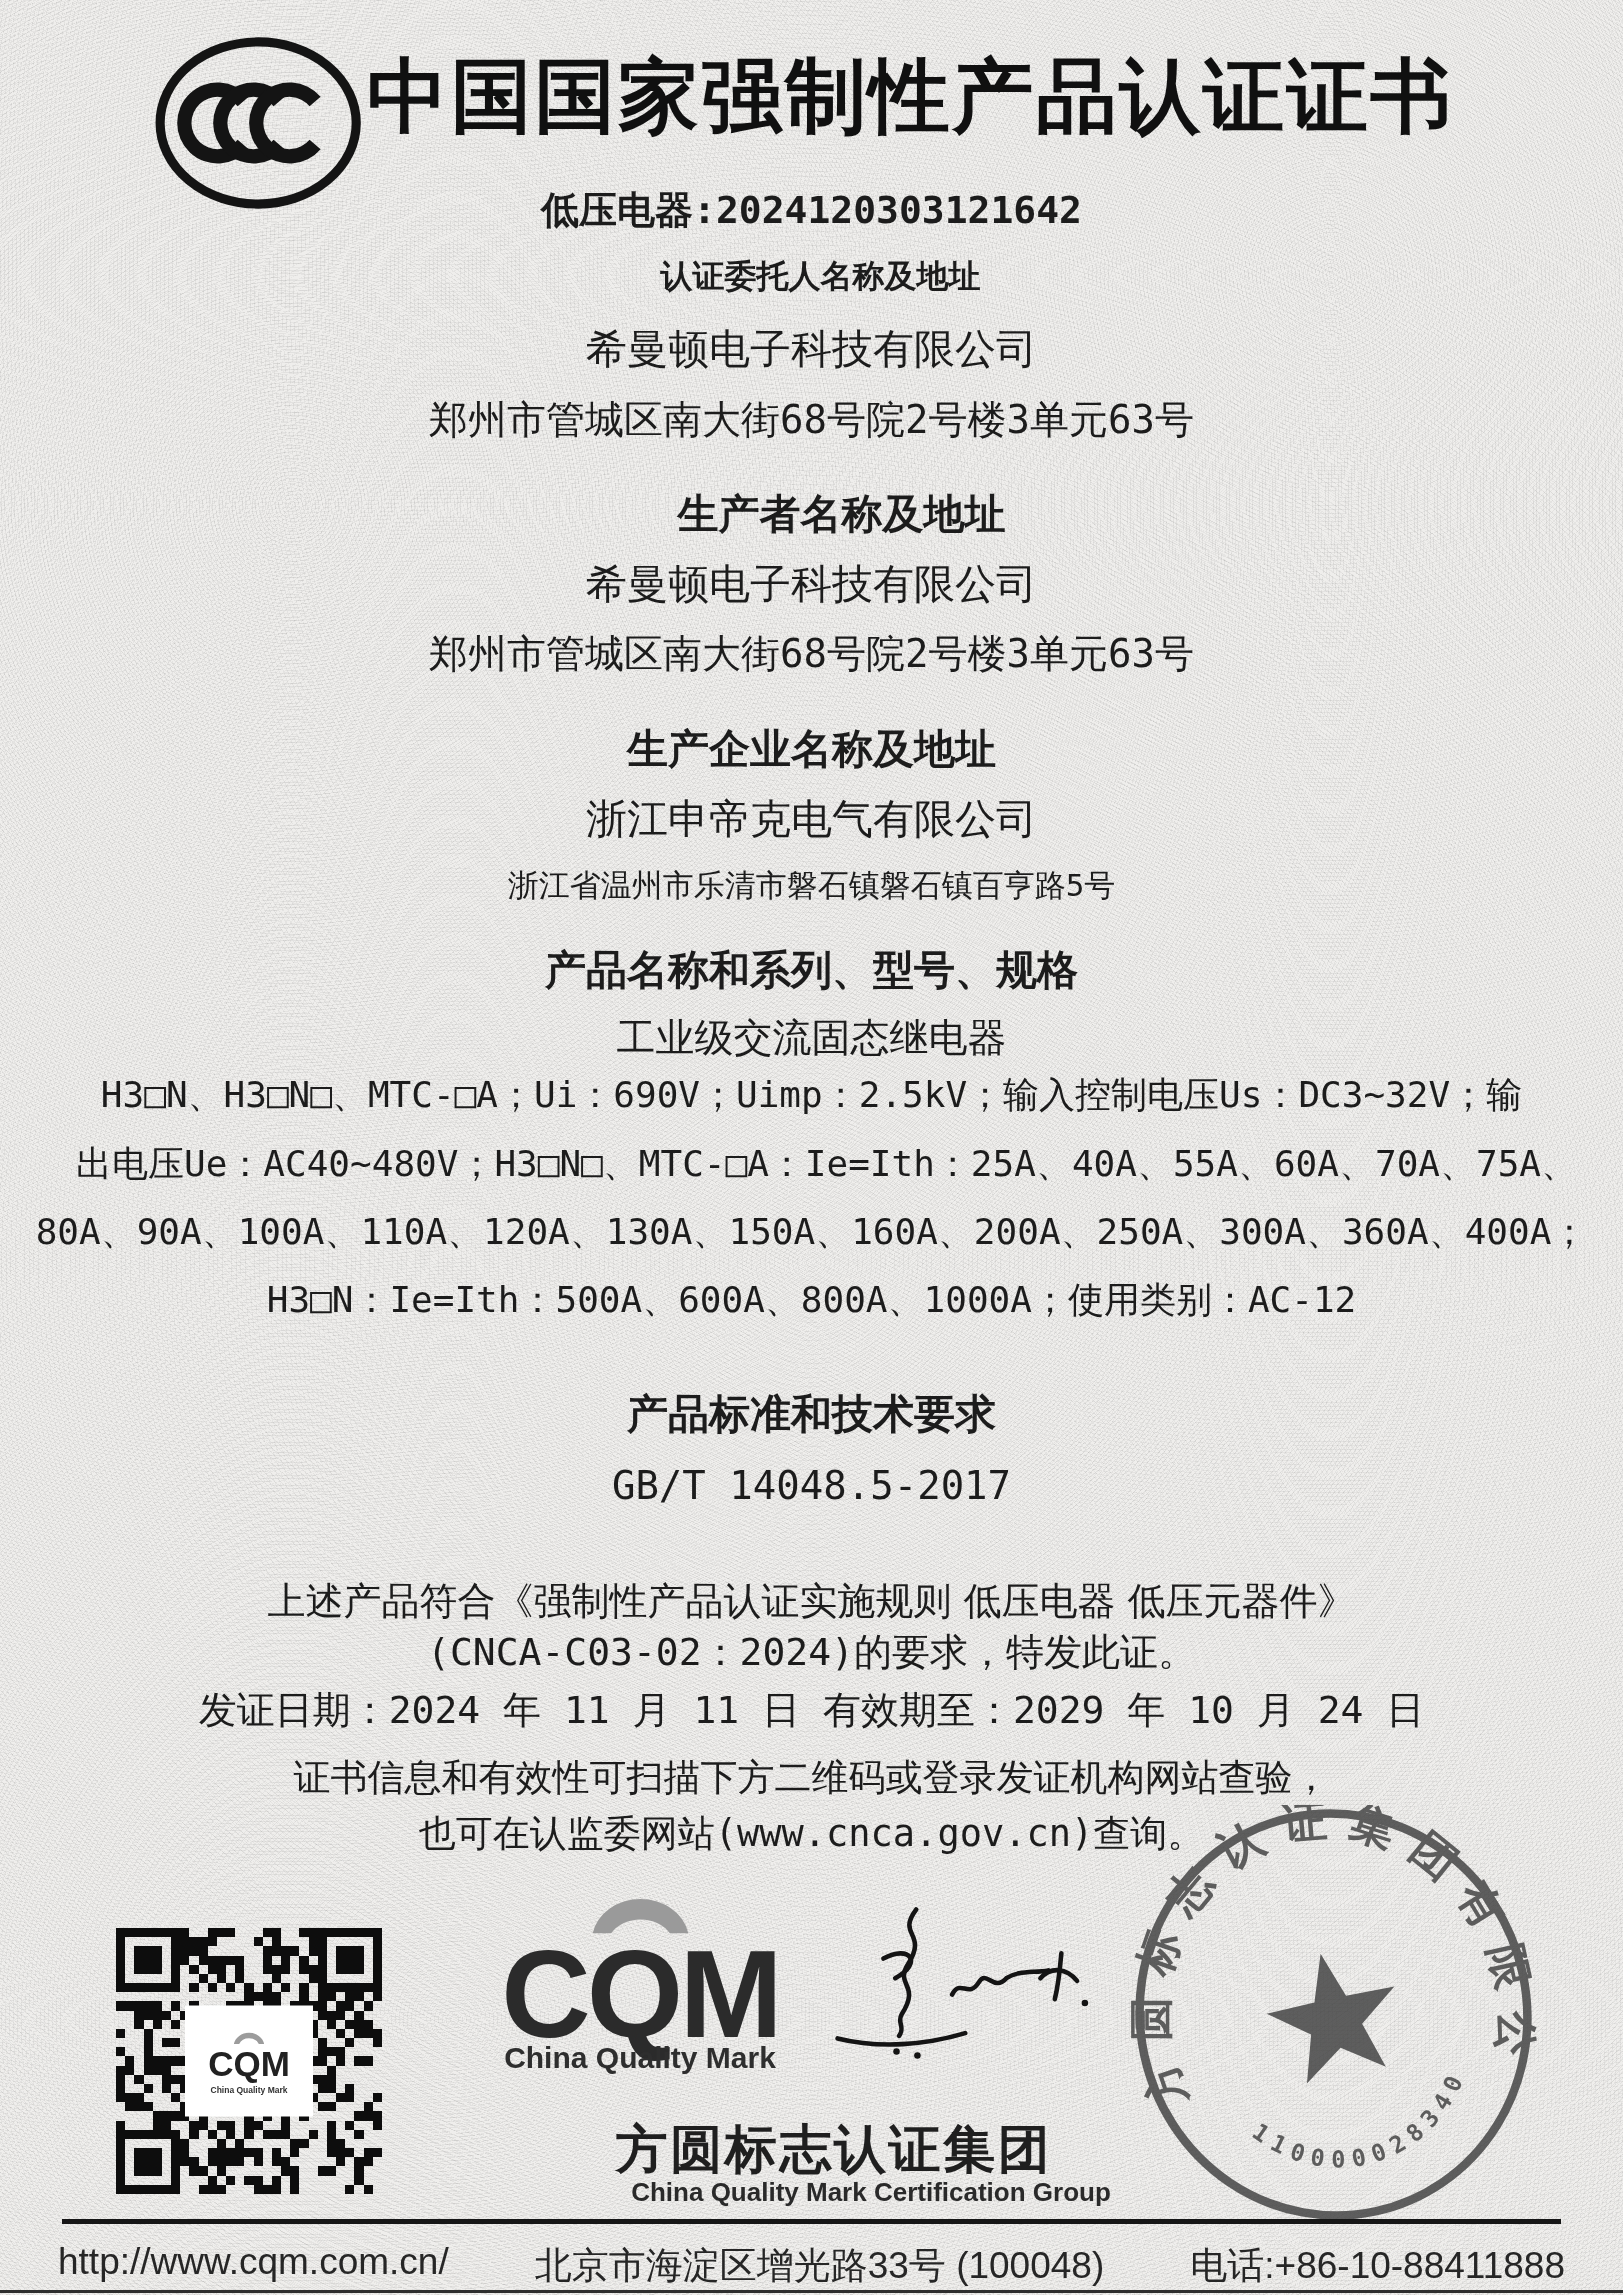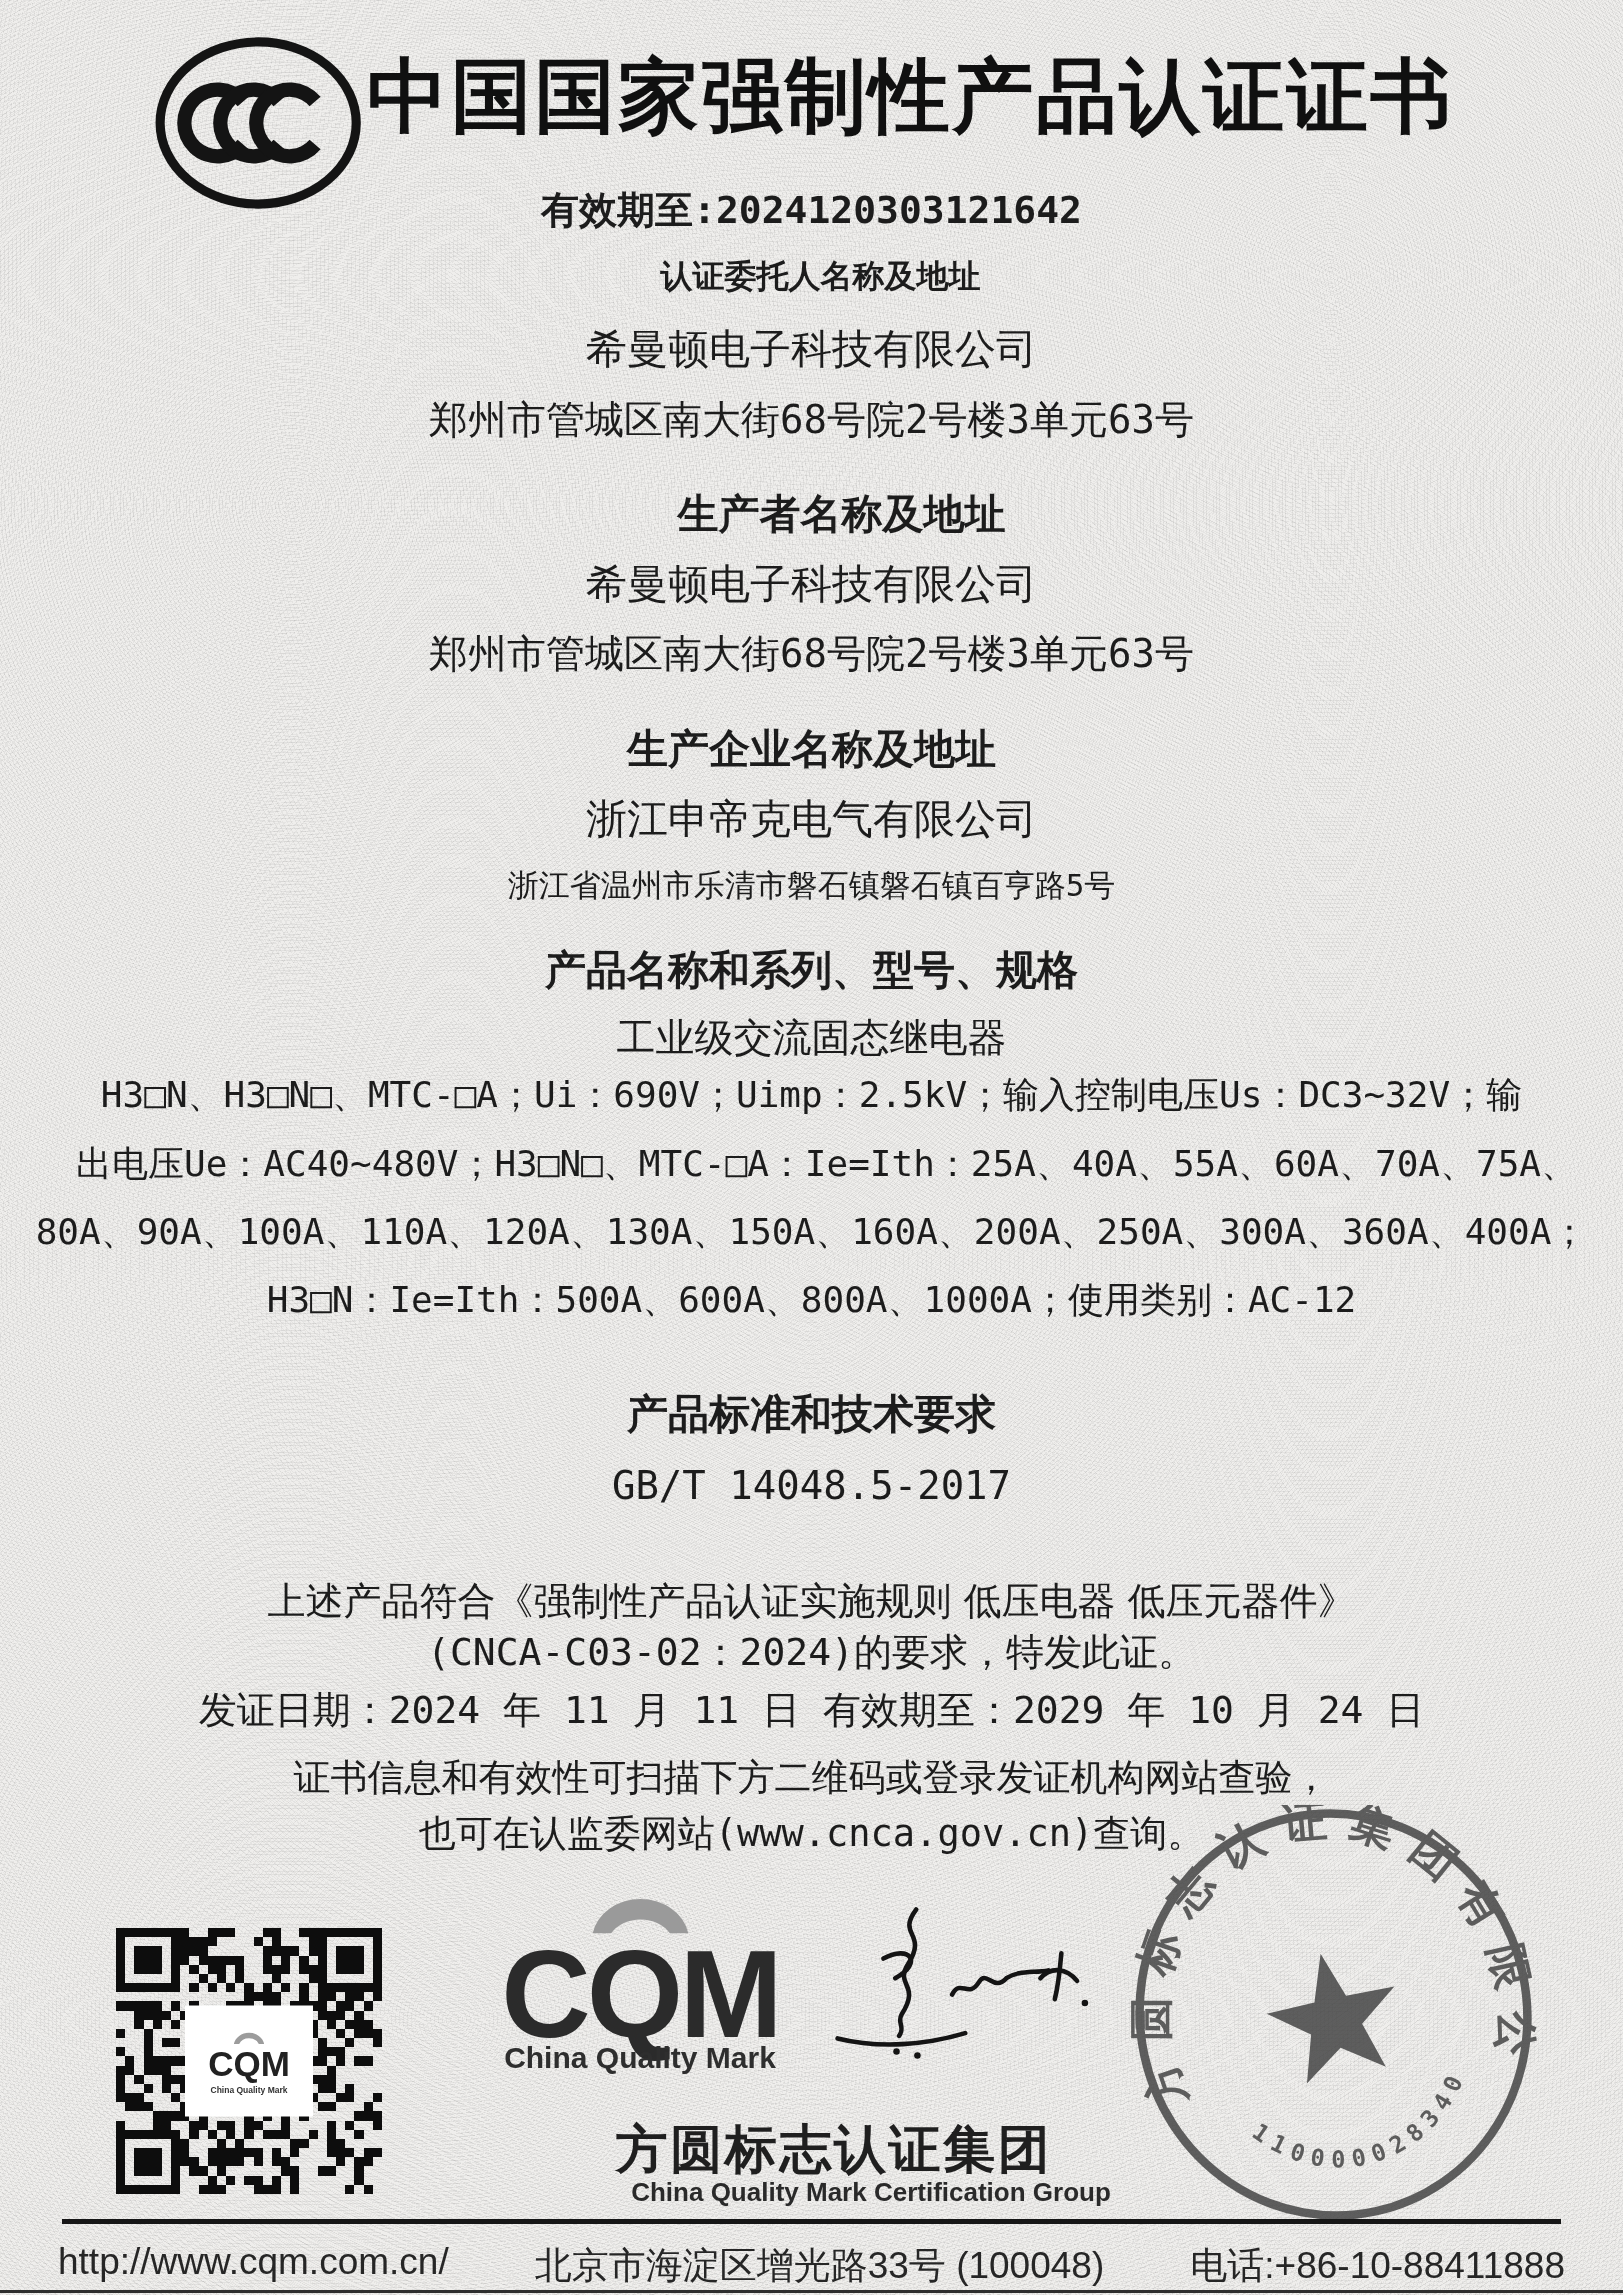--- a/index.html
+++ b/index.html
@@ -58,21 +58,21 @@
     <g fill="#141414">
       <path d="M152.5,96 A62,62 0 1 0 152.5,176 L135.6,161.7 A40,40 0 1 1 135.6,110.3 Z"></path>
       <path d="M207.5,96 A62,62 0 1 0 207.5,176 L190.6,161.7 A40,40 0 1 1 190.6,110.3 Z"></path>
       <path d="M262.5,96 A62,62 0 1 0 262.5,176 L245.6,161.7 A40,40 0 1 1 245.6,110.3 Z"></path>
     </g>
   </svg>
 
   <div class="abs title" style="top:51px;left:367px;width:1087px;font-size:81px;">中国国家强制性产品认证证书</div>
 
   <div class="abs hd mixed" style="top:189px;font-size:38px;">
-    <span>有效期至:</span><span>2024120303121642</span>
+    <span>低压电器:</span><span>2024120303121642</span>
   </div>
 
   <div class="abs hd" style="top:259px;font-size:32px;margin-left:9px;">认证委托人名称及地址</div>
   <div class="abs" style="top:327px;font-size:41px;">希曼顿电子科技有限公司</div>
   <div class="abs mixed" style="top:398px;font-size:39px;">郑州市管城区南大街68号院2号楼3单元63号</div>
 
   <div class="abs hd" style="top:492px;font-size:41px;margin-left:30px;">生产者名称及地址</div>
   <div class="abs" style="top:562px;font-size:41px;">希曼顿电子科技有限公司</div>
   <div class="abs mixed" style="top:632px;font-size:39px;">郑州市管城区南大街68号院2号楼3单元63号</div>
 

